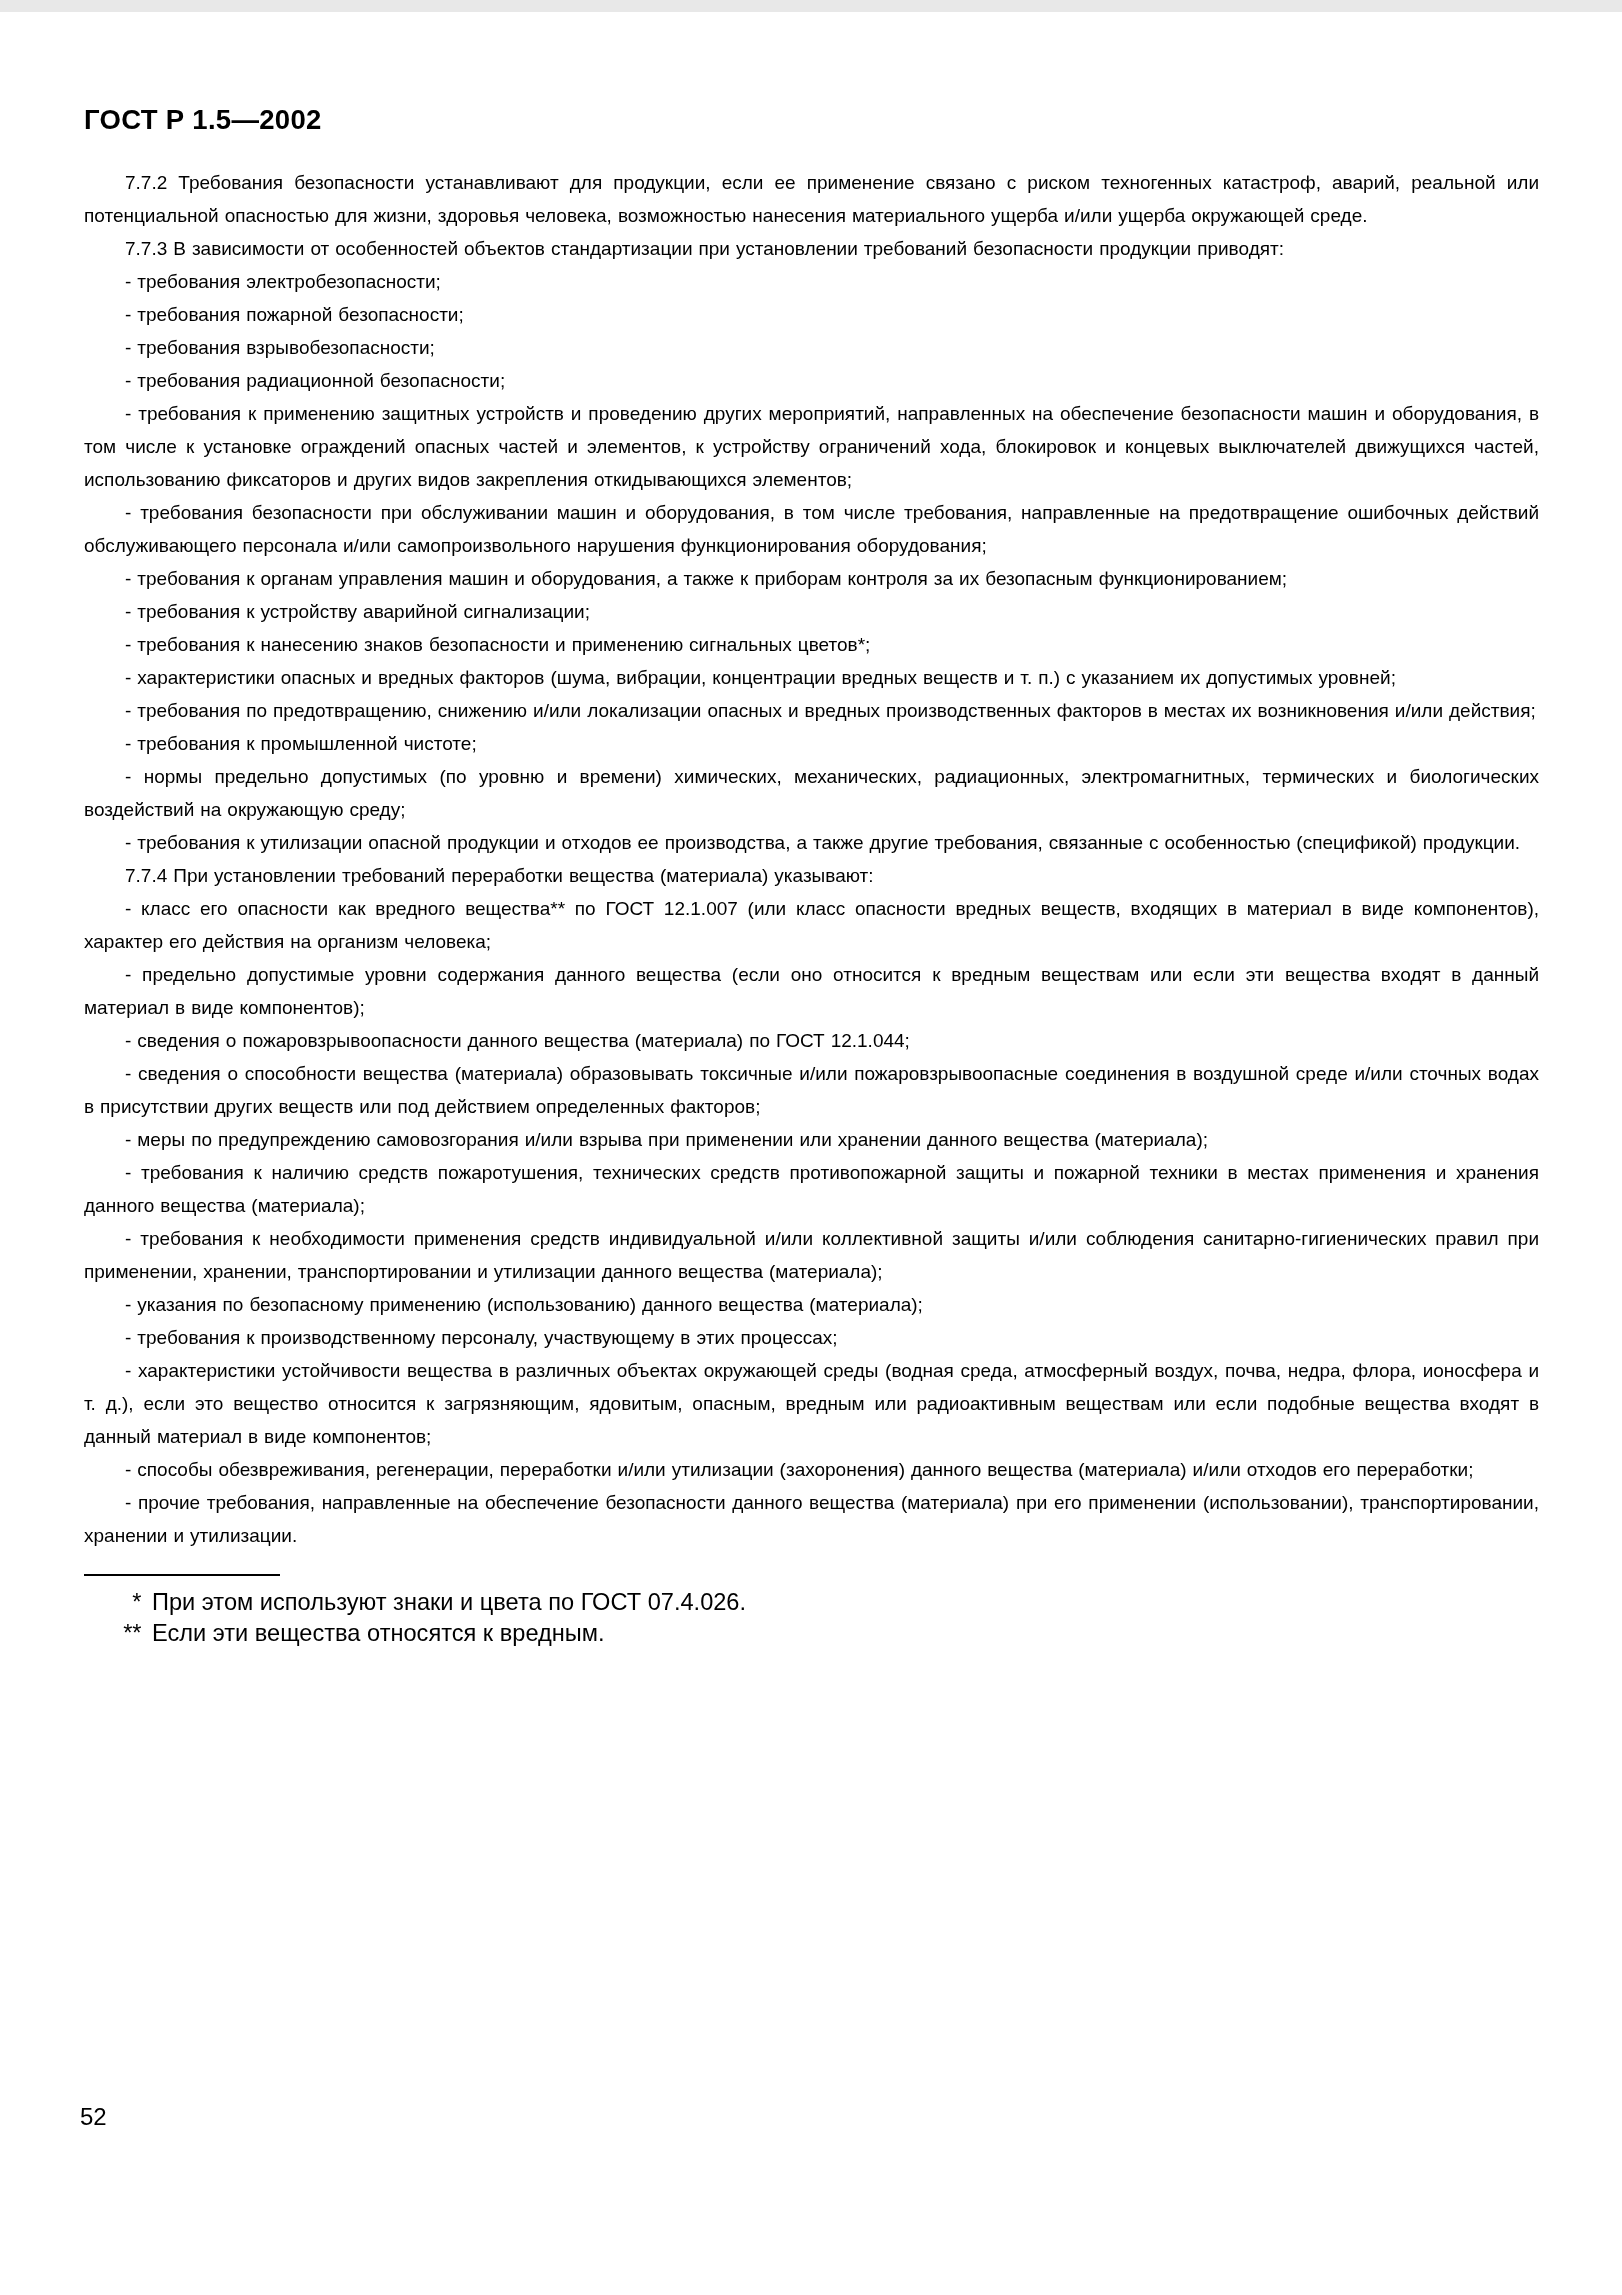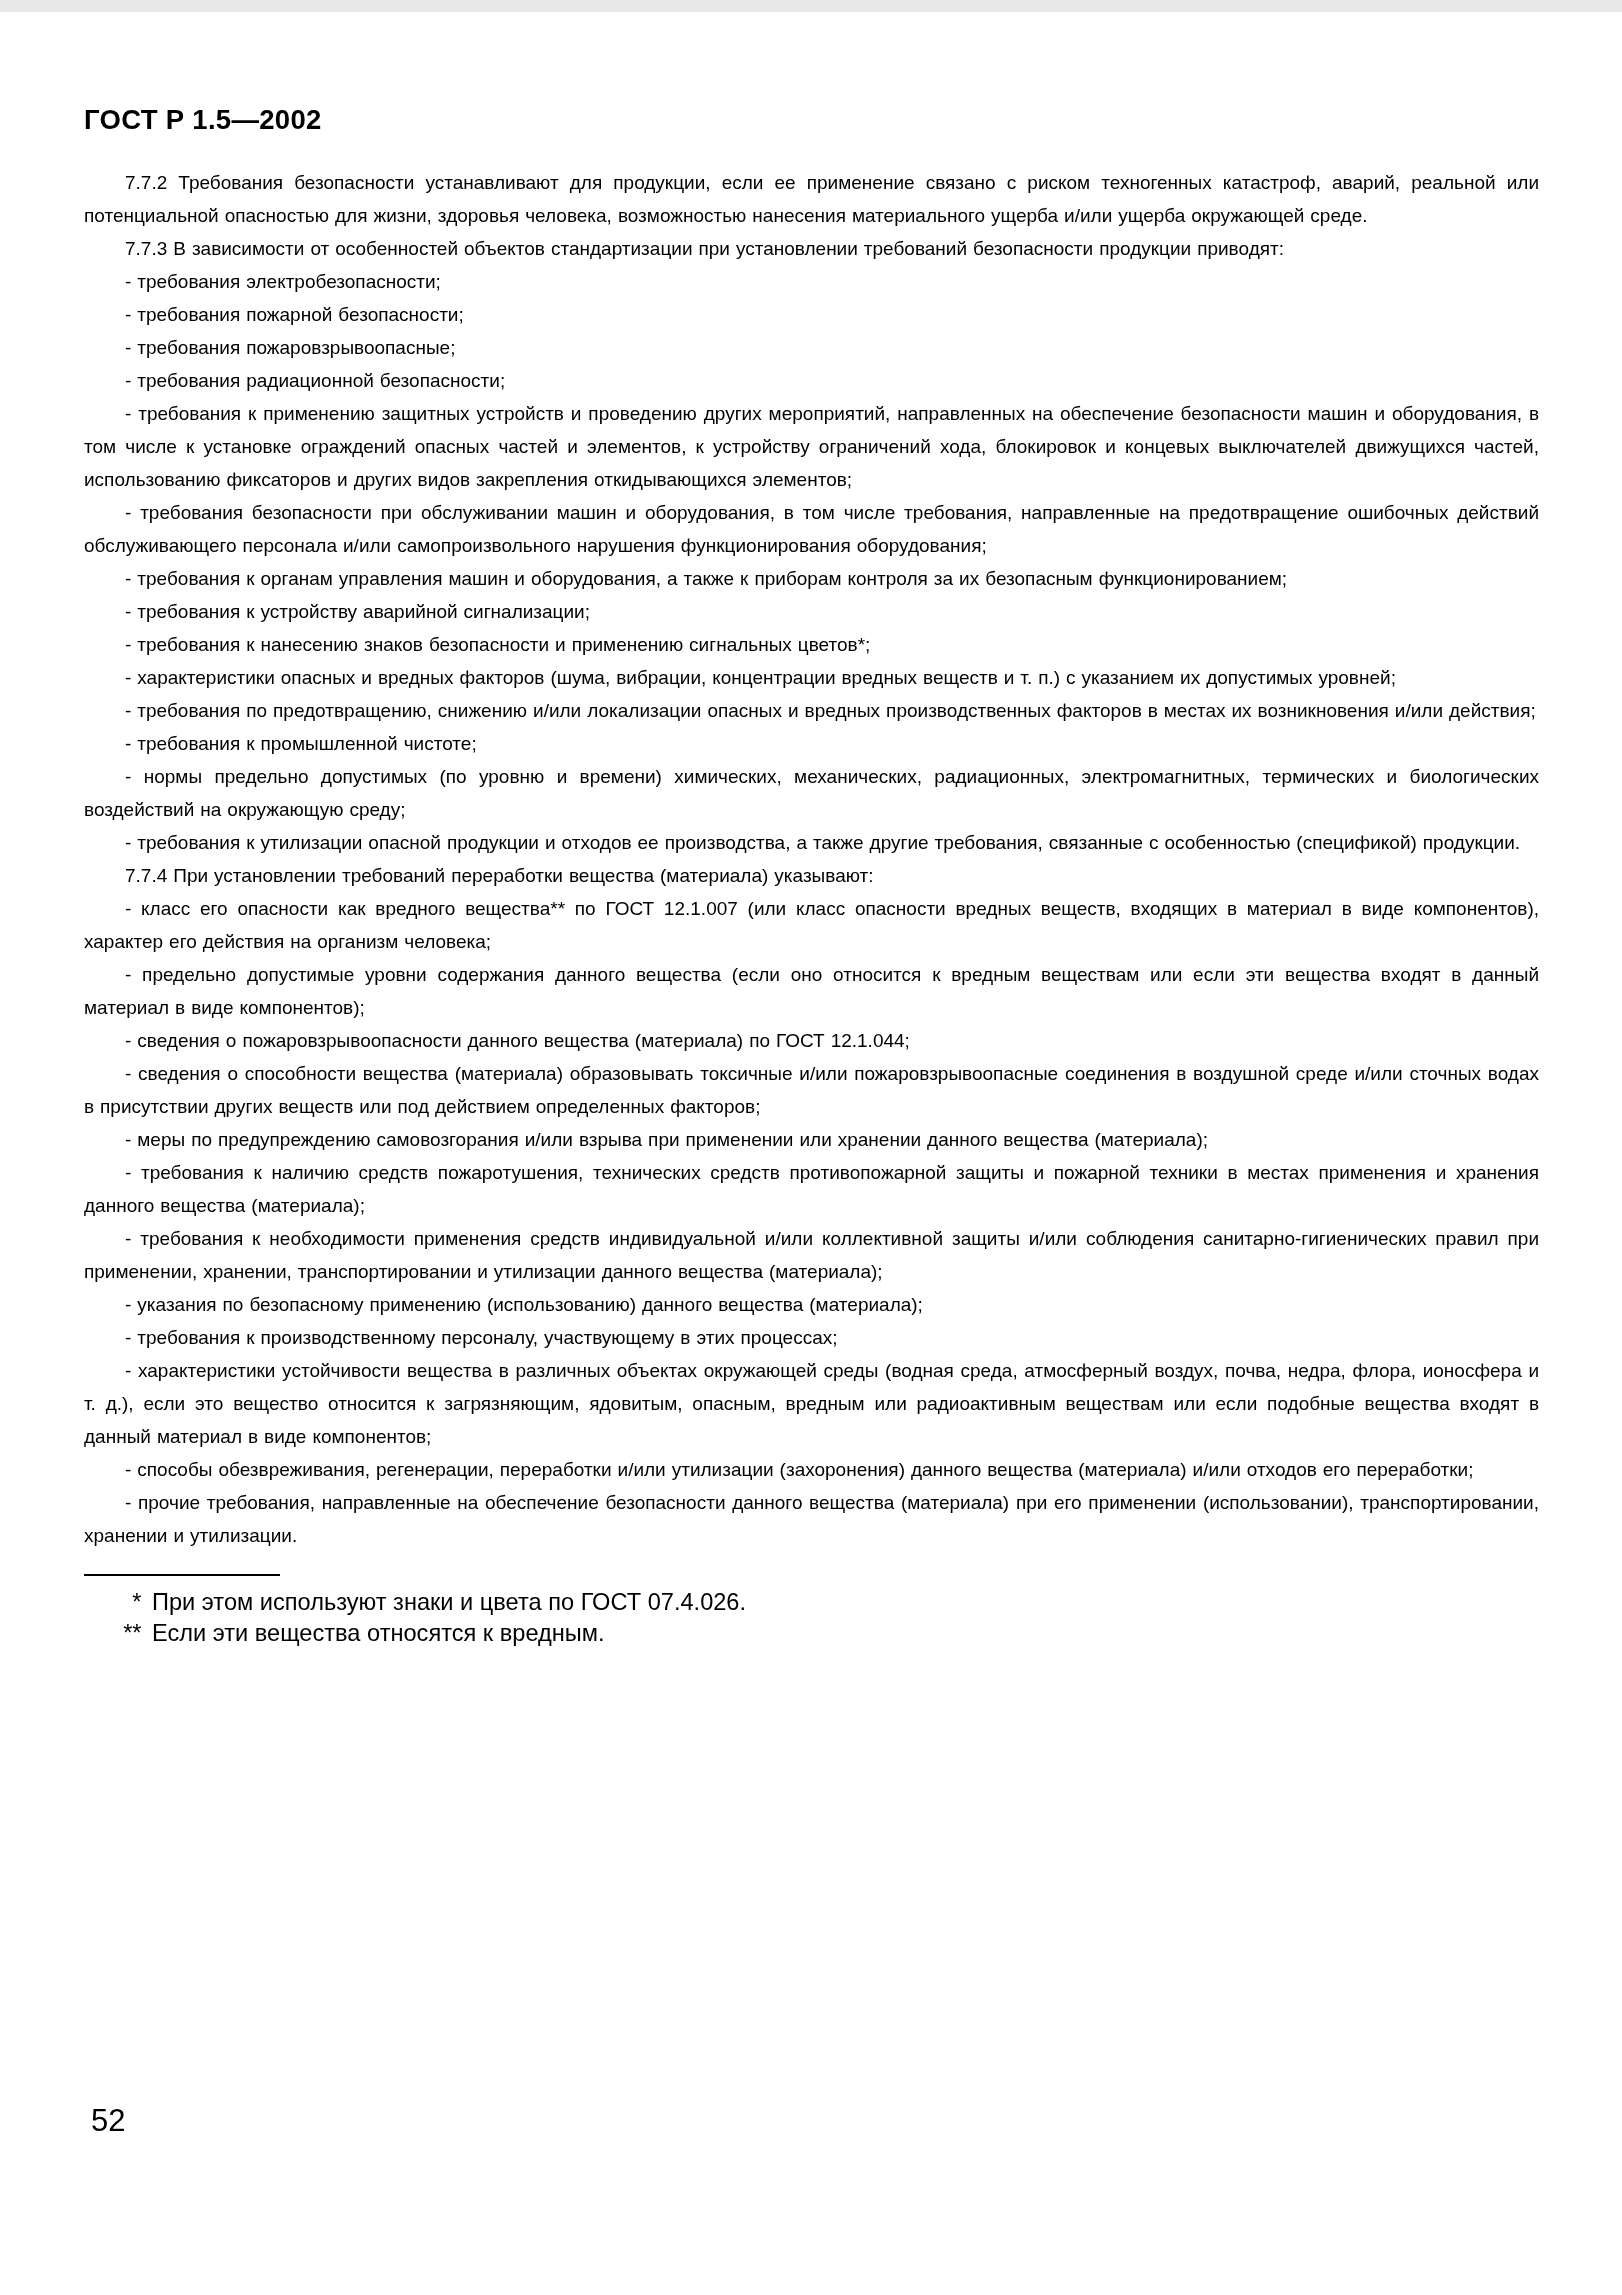--- a/index.html
+++ b/index.html
@@ -52,38 +52,38 @@
   .fn-marker {
     flex: 0 0 68px;
     text-align: right;
     padding-right: 10.5px;
   }
   .fn-text {
     flex: 1;
   }
   .page-number {
     position: absolute;
-    left: 91px;
+    left: 80px;
     top: 2091px;
-    font-size: 31px;
+    font-size: 24px;
   }
 </style>
 </head>
 <body>
 
 <div class="page">
   <div class="doc-header">ГОСТ Р 1.5—2002</div>
 
   <div class="doc-body">
     <div id="blocks">
         <p class="para">7.7.2 Требования безопасности устанавливают для продукции, если ее применение связано с риском техногенных катастроф, аварий, реальной или потенциальной опасностью для жизни, здоровья человека, возможностью нанесения материального ущерба и/или ущерба окружающей среде.</p>
         <p class="para">7.7.3 В зависимости от особенностей объектов стандартизации при установлении требований безопасности продукции приводят:</p>
         <p class="para">- требования электробезопасности;</p>
         <p class="para">- требования пожарной безопасности;</p>
-        <p class="para">- требования пожаровзрывоопасные;</p>
+        <p class="para">- требования взрывобезопасности;</p>
         <p class="para">- требования радиационной безопасности;</p>
         <p class="para">- требования к применению защитных устройств и проведению других мероприятий, направленных на обеспечение безопасности машин и оборудования, в том числе к установке ограждений опасных частей и элементов, к устройству ограничений хода, блокировок и концевых выключателей движущихся частей, использованию фиксаторов и других видов закрепления откидывающихся элементов;</p>
         <p class="para">- требования безопасности при обслуживании машин и оборудования, в том числе требования, направленные на предотвращение ошибочных действий обслуживающего персонала и/или самопроизвольного нарушения функционирования оборудования;</p>
         <p class="para">- требования к органам управления машин и оборудования, а также к приборам контроля за их безопасным функционированием;</p>
         <p class="para">- требования к устройству аварийной сигнализации;</p>
         <p class="para">- требования к нанесению знаков безопасности и применению сигнальных цветов*;</p>
         <p class="para">- характеристики опасных и вредных факторов (шума, вибрации, концентрации вредных веществ и т. п.) с указанием их допустимых уровней;</p>
         <p class="para">- требования по предотвращению, снижению и/или локализации опасных и вредных производственных факторов в местах их возникновения и/или действия;</p>
         <p class="para">- требования к промышленной чистоте;</p>
         <p class="para">- нормы предельно допустимых (по уровню и времени) химических, механических, радиационных, электромагнитных, термических и биологических воздействий на окружающую среду;</p>

